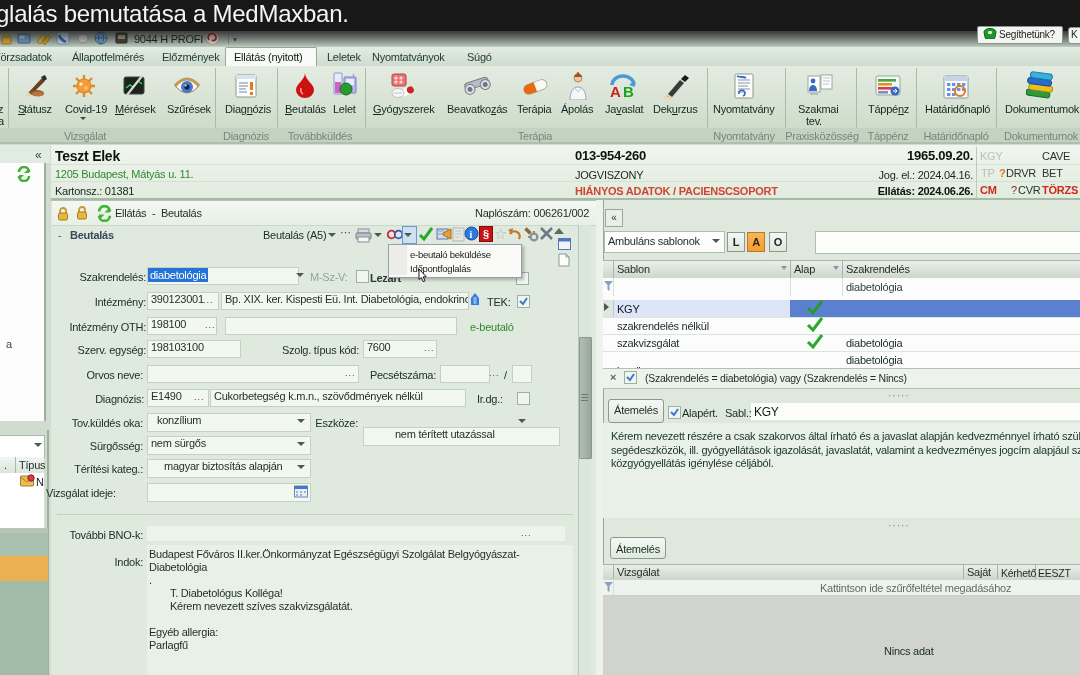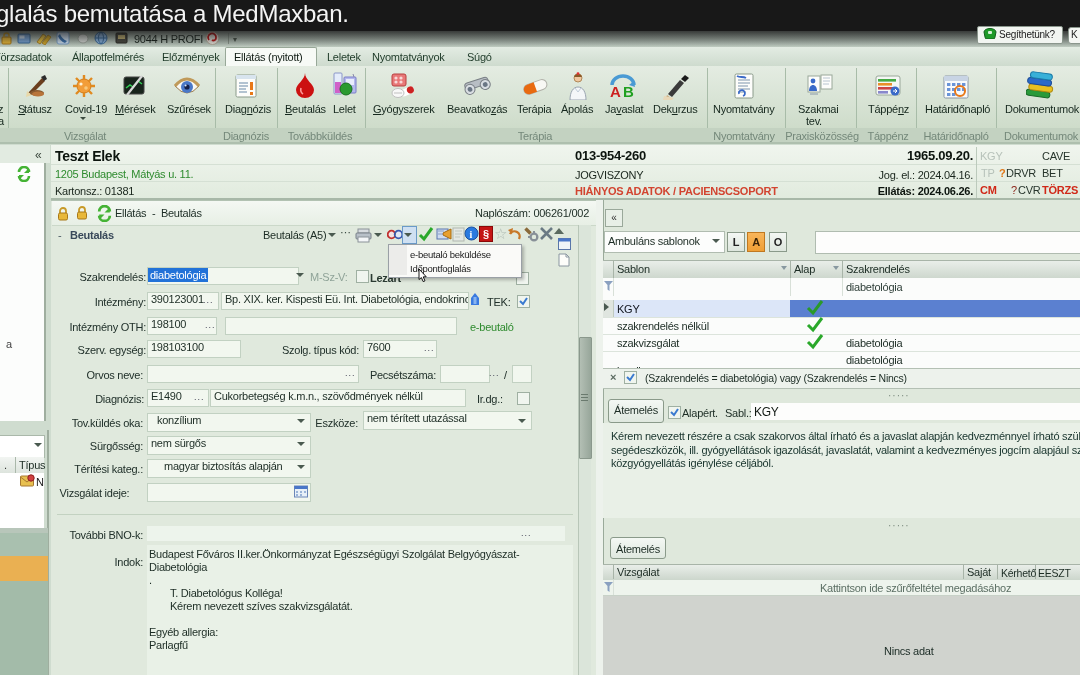--- a/index.html
+++ b/index.html
@@ -475,32 +475,32 @@
 <div class="fld" style="left:147px;top:389px;width:60px;height:16px;"><span style="padding-left:3px;">E1490</span></div>
 <div class="abs dots" style="left:194px;top:392px;font-size:9px;">...</div>
 <div class="fld" style="left:210px;top:389px;width:254px;height:16px;"><span style="padding-left:3px;">Cukorbetegség k.m.n., szövődmények nélkül</span></div>
 <div class="lbl" style="left:477px;top:393px;">Ir.dg.:</div>
 <div class="cb" style="left:517px;top:392px;"></div>
 
 <div class="lbl" style="left:46px;top:417px;width:97px;text-align:right;">Tov.küldés oka:</div>
 <div class="fld" style="left:147px;top:413px;width:162px;height:17px;"><span style="padding-left:9px;">konzílium</span></div>
 <div class="combo-a" style="left:297px;top:419px;"></div>
 <div class="lbl" style="left:298px;top:417px;width:60px;text-align:right;">Eszköze:</div>
-<div class="fld" style="left:363px;top:411px;width:167px;height:17px;"><span style="padding-left:3px;">nem térített utazással</span></div>
+<div class="fld" style="left:363px;top:427px;width:167px;height:17px;padding-left:28px;"><span style="padding-left:3px;">nem térített utazással</span></div>
 <div class="combo-a" style="left:518px;top:419px;"></div>
 
 <div class="lbl" style="left:46px;top:440px;width:97px;text-align:right;">Sürgősség:</div>
 <div class="fld" style="left:147px;top:436px;width:162px;height:17px;"><span style="padding-left:3px;">nem sürgős</span></div>
 <div class="combo-a" style="left:297px;top:442px;"></div>
 
 <div class="lbl" style="left:46px;top:463px;width:97px;text-align:right;">Térítési kateg.:</div>
 <div class="fld" style="left:147px;top:459px;width:162px;height:17px;"><span style="padding-left:16px;">magyar biztosítás alapján</span></div>
 <div class="combo-a" style="left:297px;top:465px;"></div>
 
-<div class="lbl" style="left:46px;top:487px;width:97px;text-align:center;">Vizsgálat ideje:</div>
+<div class="lbl" style="left:46px;top:487px;width:97px;text-align:left;">Vizsgálat ideje:</div>
 <div class="fld" style="left:147px;top:483px;width:162px;height:17px;"></div>
 <div class="abs" style="left:294px;top:485px;"><svg width="14" height="13" viewBox="0 0 14 13">
           <rect x="0.5" y="1" width="13" height="11" fill="#e8f0f8" stroke="#6a86b8"></rect>
           <rect x="0.5" y="1" width="13" height="3" fill="#4a76c8"></rect>
           <g fill="#9ab4d8">
             <rect x="2" y="6" width="2" height="2"></rect>
             <rect x="6" y="6" width="2" height="2"></rect>
             <rect x="10" y="6" width="2" height="2"></rect>
             <rect x="2" y="9" width="2" height="2"></rect>
             <rect x="6" y="9" width="2" height="2"></rect>

